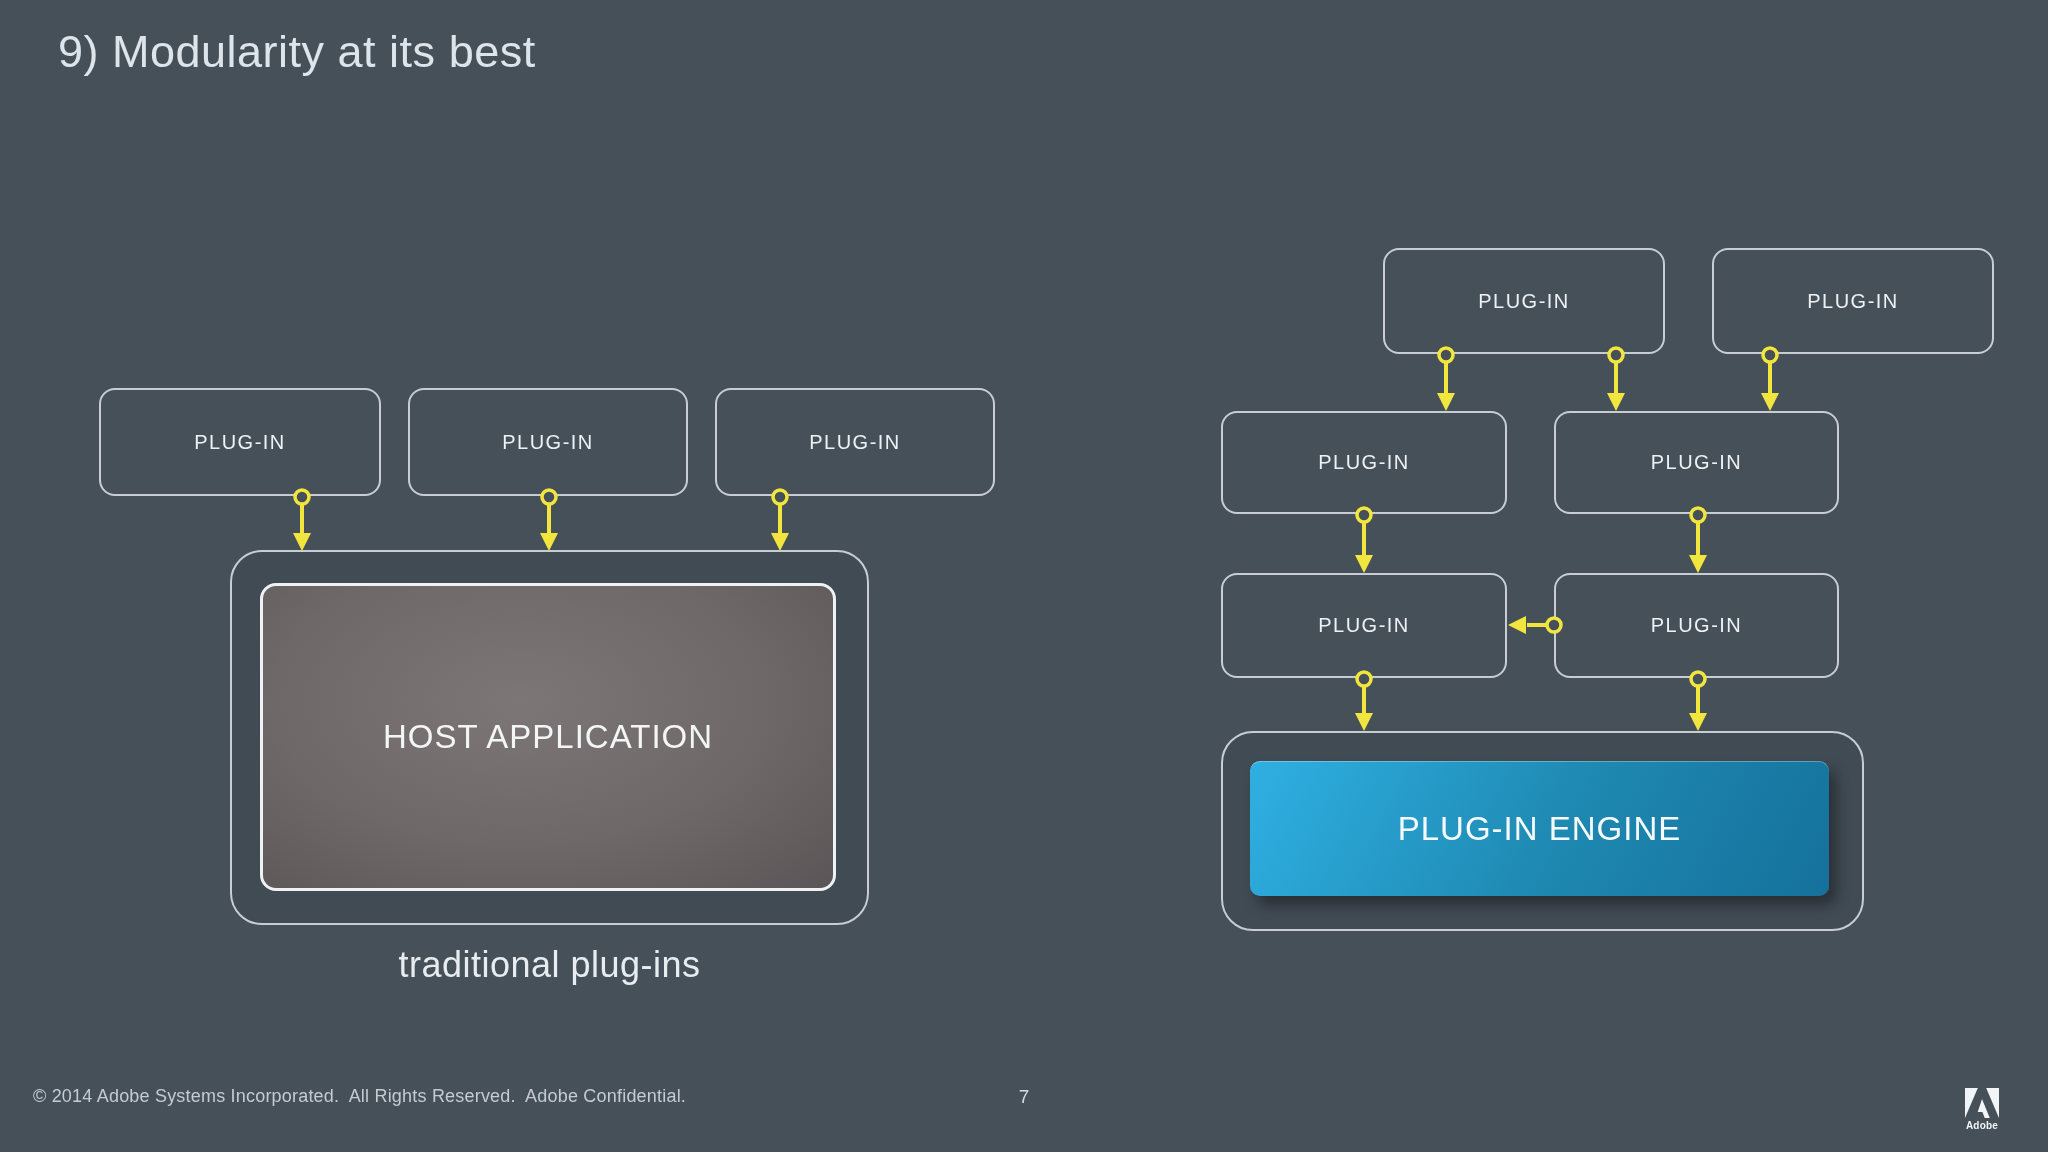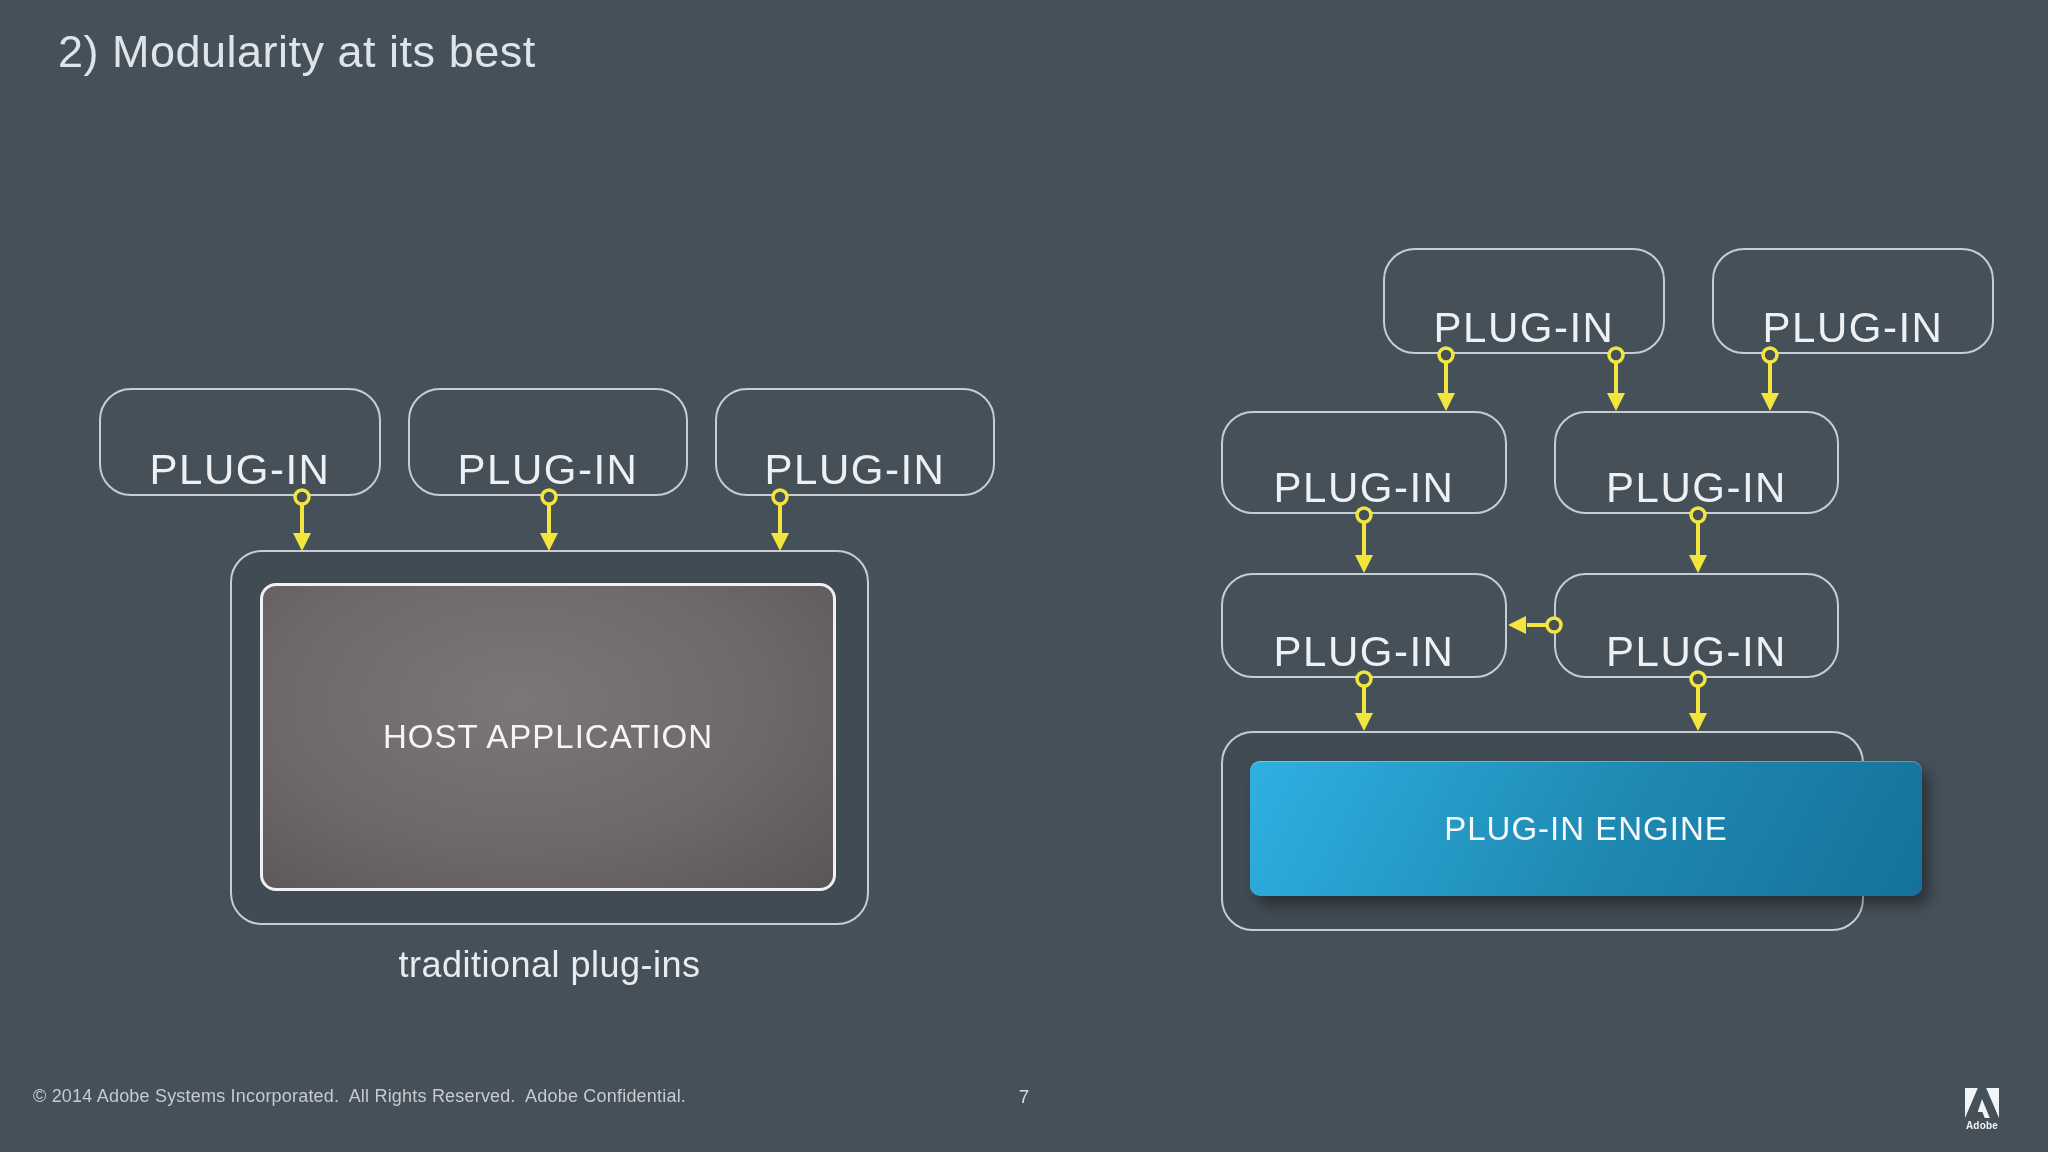--- a/index.html
+++ b/index.html
@@ -9,40 +9,40 @@
     font-family:"Liberation Sans", sans-serif;
     -webkit-font-smoothing:antialiased;
   }
   .slide-title{
     position:absolute;left:58px;top:26px;
     font-size:45px;font-weight:300;letter-spacing:.5px;
     color:#dde4ea;
   }
   .plugin-box{
     position:absolute;
-    border:2.5px solid #c7cdd2;border-radius:32px;
-    display:flex;align-items:flex-end;justify-content:center;
-    color:#edf1f4;font-size:42px;font-weight:300;letter-spacing:1.5px;
+    border:2.5px solid #c7cdd2;border-radius:16px;
+    display:flex;align-items:center;justify-content:center;
+    color:#edf1f4;font-size:20px;font-weight:300;letter-spacing:1.5px;
     box-sizing:border-box;background:transparent;
   }
   .container-box{
     position:absolute;
     border:2.5px solid #c7cdd2;border-radius:32px;
     background:rgba(0,0,0,0.05);
     box-sizing:border-box;
   }
   .host-inner{
     position:absolute;left:28px;top:31px;width:570px;height:302px;
     border:3px solid #eef2f5;border-radius:16px;
     background:radial-gradient(ellipse at 45% 38%, #7c7677 0%, #6e6869 55%, #5a5556 100%);
     display:flex;align-items:center;justify-content:center;
     color:#f3f5f7;font-size:33px;font-weight:300;letter-spacing:1px;
   }
   .engine-inner{
-    position:absolute;left:27px;top:28px;width:672px;height:135px;
+    position:absolute;left:27px;top:28px;width:579px;height:135px;
     border-radius:10px;
     background:linear-gradient(118deg, #2fb0e2 0%, #1e88b1 55%, #15719b 100%);
     box-shadow:7px 9px 14px rgba(0,0,0,0.38), inset 0 1px 0 rgba(255,255,255,0.3);
     display:flex;align-items:center;justify-content:center;
     color:#f6fafc;font-size:33px;font-weight:300;letter-spacing:1px;
   }
   .caption{
     position:absolute;text-align:center;
     color:#e7ecf0;font-size:36px;font-weight:300;letter-spacing:.5px;
   }
@@ -64,21 +64,21 @@
   .adobe-logo .mark{display:block;margin:0 auto;}
   .adobe-logo .logo-label{
     display:block;margin-top:2px;color:#f2f5f7;font-size:10px;font-weight:bold;letter-spacing:.2px;
   }
 </style>
 </head>
 <body>
 
 <div class="stage">
 
-  <div class="slide-title">2) Modularity at its best</div>
+  <div class="slide-title">9) Modularity at its best</div>
 
   <div class="plugin-box" style="left:99px;top:388px;width:282px;height:108px;">
     <span>PLUG-IN</span>
   </div>
   <div class="plugin-box" style="left:408px;top:388px;width:280px;height:108px;">
     <span>PLUG-IN</span>
   </div>
   <div class="plugin-box" style="left:715px;top:388px;width:280px;height:108px;">
     <span>PLUG-IN</span>
   </div>

